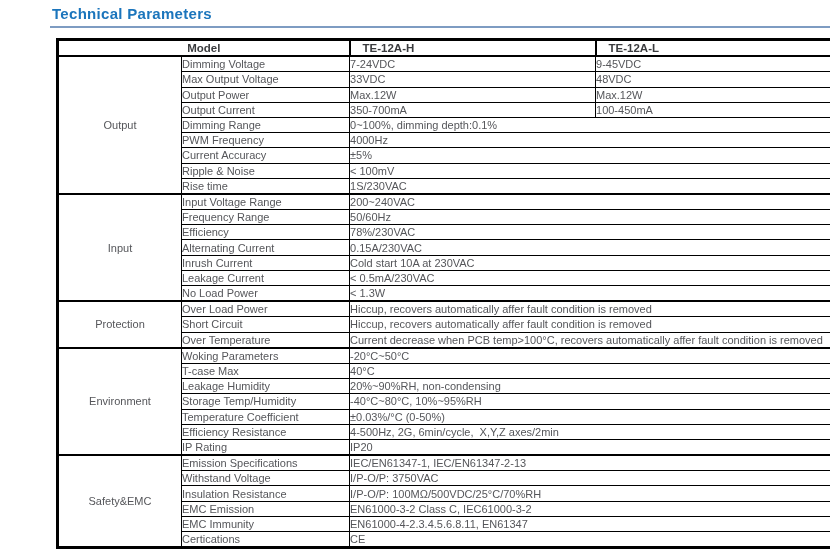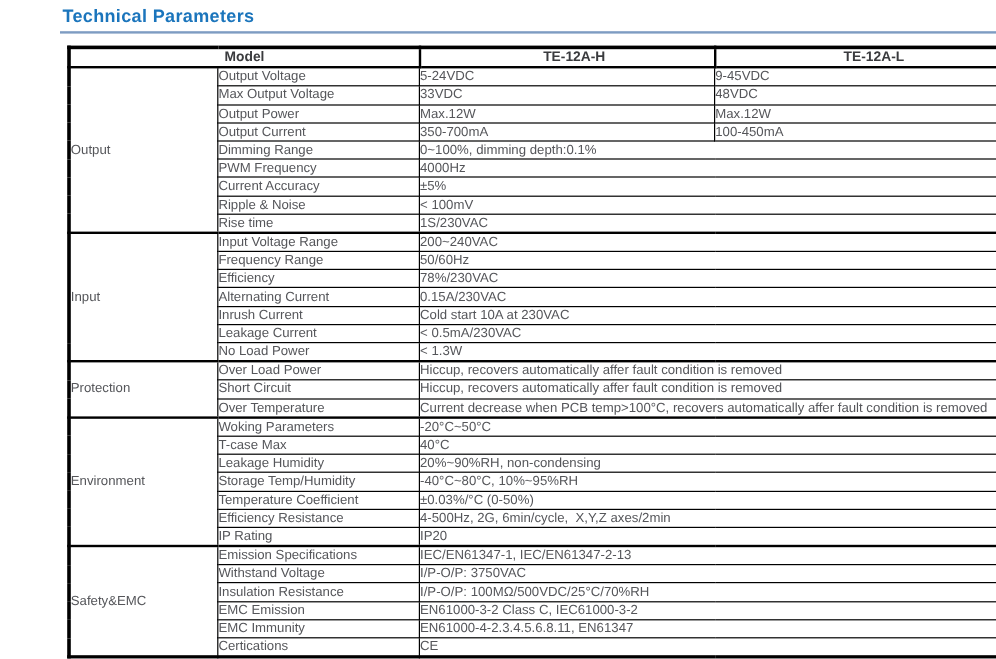--- a/index.html
+++ b/index.html
@@ -24,24 +24,24 @@
   table.params td, table.params th {
     border:1px solid #000;
     height:14.2px; line-height:14px;
     font-size:11px; color:#55565a;
     padding:0; vertical-align:middle;
     overflow:hidden; white-space:pre;
   }
   table.params th {
     border-width:2px;
     font-size:11.5px; font-weight:bold; color:#3a3b3e;
-    text-align:center; padding-left:12px;
+    text-align:left; padding-left:12px;
   }
   table.params th.model { text-align:center; padding-left:0; }
-  td.group-cell  { }
+  td.group-cell  { text-align:center; }
   td.label-cell  { padding-left:24px; }
   td.value-cell  { padding-left:12px; }
   tr.sec-top td  { border-top:2px solid #000; }
 </style>
 </head>
 <body>
 
 <div class="page">
   <div class="title">Technical Parameters</div>
   <div class="title-rule"></div>
@@ -53,22 +53,22 @@
         <col style="width:254px">
     </colgroup>
     <tbody>
         <tr>
           <th class="model" colspan="2">Model</th>
           <th>TE-12A-H</th>
           <th>TE-12A-L</th>
         </tr>
         <tr class="sec-top">
           <td class="group-cell" rowspan="9">Output</td>
-          <td class="label-cell">Output Voltage</td>
-          <td class="value-cell">5-24VDC</td>
+          <td class="label-cell">Dimming Voltage</td>
+          <td class="value-cell">7-24VDC</td>
           <td class="value-cell">9-45VDC</td>
         </tr>
         <tr>
           <td class="label-cell">Max Output Voltage</td>
           <td class="value-cell">33VDC</td>
           <td class="value-cell">48VDC</td>
         </tr>
         <tr>
           <td class="label-cell">Output Power</td>
           <td class="value-cell">Max.12W</td>

